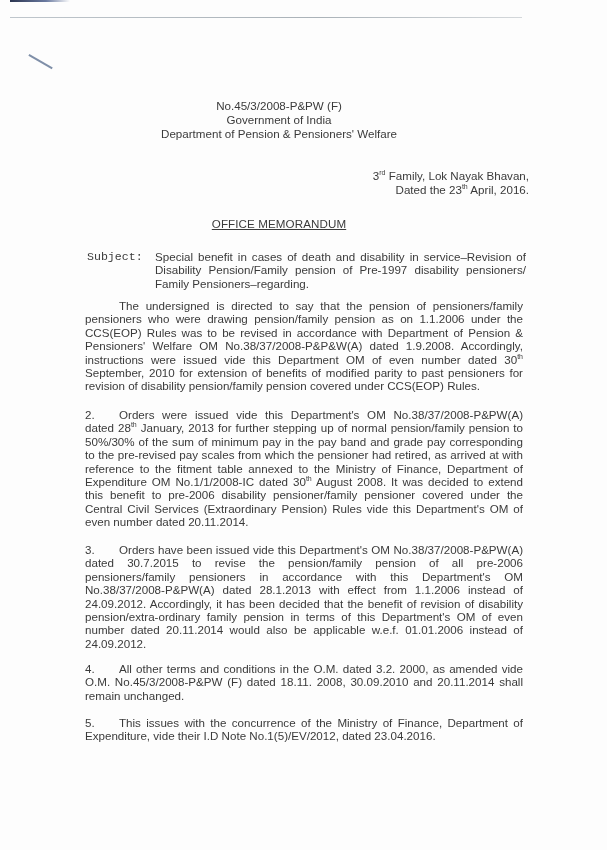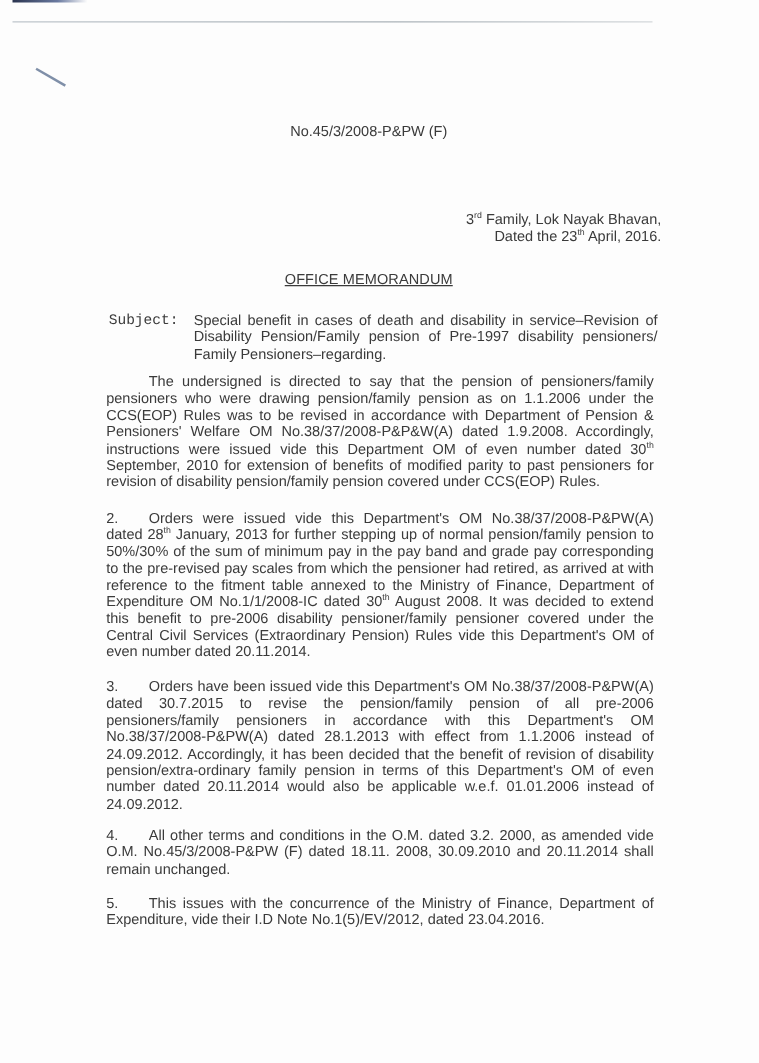--- a/index.html
+++ b/index.html
@@ -6,21 +6,21 @@
   body {
     width: 607px; height: 850px; background: #fdfdfd; position: relative; overflow: hidden;
     font-family: "Liberation Sans", sans-serif; color: #3a3a3a; font-size: 11.6px;
   }
   .topbar { position: absolute; left: 10px; top: 0; width: 60px; height: 2px;
     background: linear-gradient(90deg, #2b3550 0%, #6a7aa0 60%, rgba(160,190,210,0) 100%); }
   .topline { position: absolute; left: 10px; top: 17px; width: 512px; height: 1px;
     background: linear-gradient(90deg, #bfc6cc, #aab2b8 60%, #d4d8db); }
   .mark { position: absolute; left: 29px; top: 54px; width: 27px; height: 1.5px; background: #7f8fa8;
     transform: rotate(30deg); transform-origin: left center; }
-  .center { position: absolute; left: 16px; width: 558px; text-align: center; }
+  .center { position: absolute; left: 0; width: 558px; text-align: center; }
   .hdr { top: 99px; line-height: 14px; }
   .hdr div { margin: 0; }
   .addr { position: absolute; right: 78px; top: 169px; text-align: right; line-height: 14px; }
   sup { font-size: 7px; vertical-align: 5px; line-height: 0; }
   .title { top: 217px; text-decoration: underline; letter-spacing: 0.1px; }
   .subj-label { position: absolute; left: 87px; top: 250px; font-family: Liberation Mono, monospace; }
   .subj-text { position: absolute; left: 155px; top: 250px; width: 370px; line-height: 13.4px; text-align: justify; }
   .para { position: absolute; left: 85px; width: 379px; line-height: 13.4px; text-align: justify; width: 378px; }
   .p1 { top: 299px; width: 378px; }
   .p1 .indent { display: inline-block; width: 34px; }
@@ -34,20 +34,22 @@
 </style>
 </head>
 <body>
 
 <div class="topbar"></div>
 <div class="topline"></div>
 <div class="mark"></div>
 
 <div class="center hdr">
   <div>No.45/3/2008-P&amp;PW (F)</div>
+  <div>Government of India</div>
+  <div>Department of Pension &amp; Pensioners' Welfare</div>
 </div>
 
 <div class="addr">
   <div><span>3</span><sup>rd</sup><span> Family, Lok Nayak Bhavan,</span></div>
   <div><span>Dated the 23</span><sup>th</sup><span> April,  2016.</span></div>
 </div>
 
 <div class="center title">OFFICE MEMORANDUM</div>
 
 <div class="subj-label">Subject:</div>

